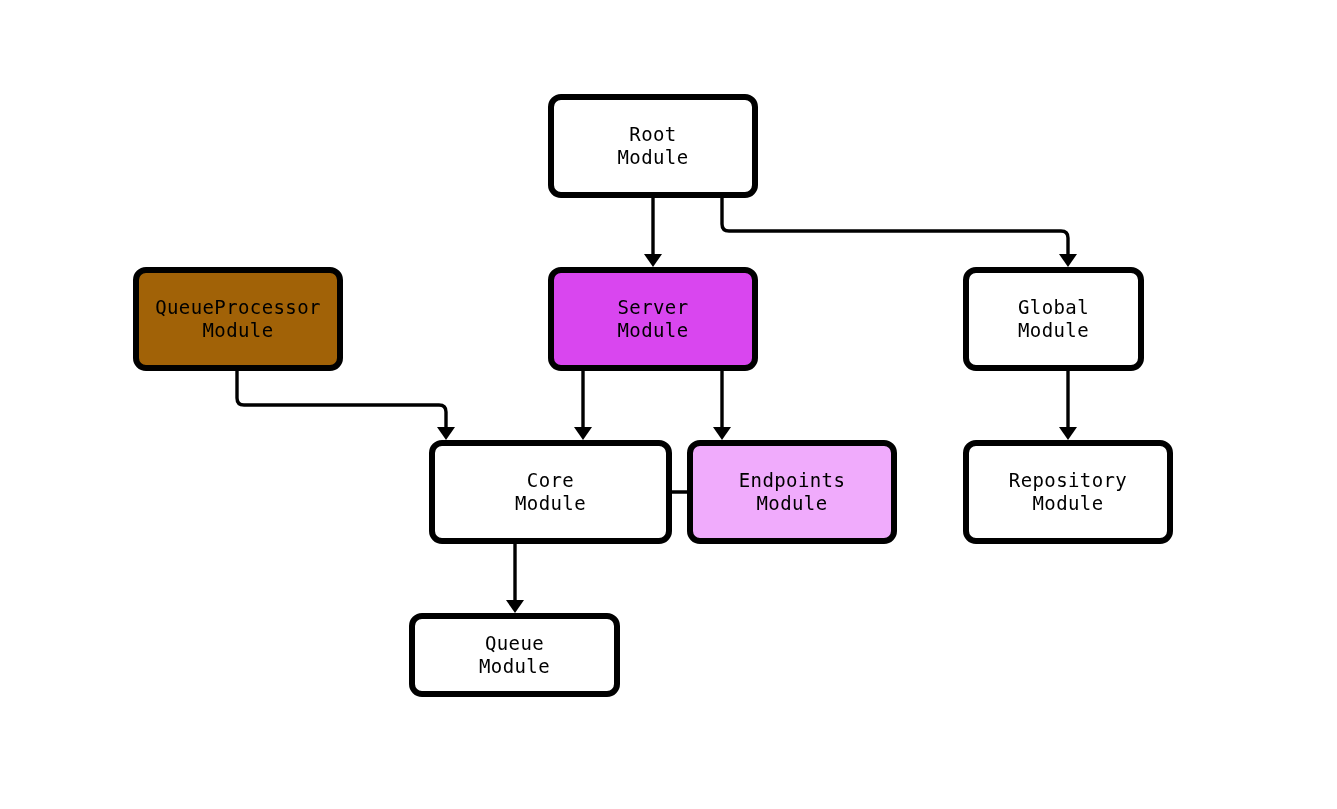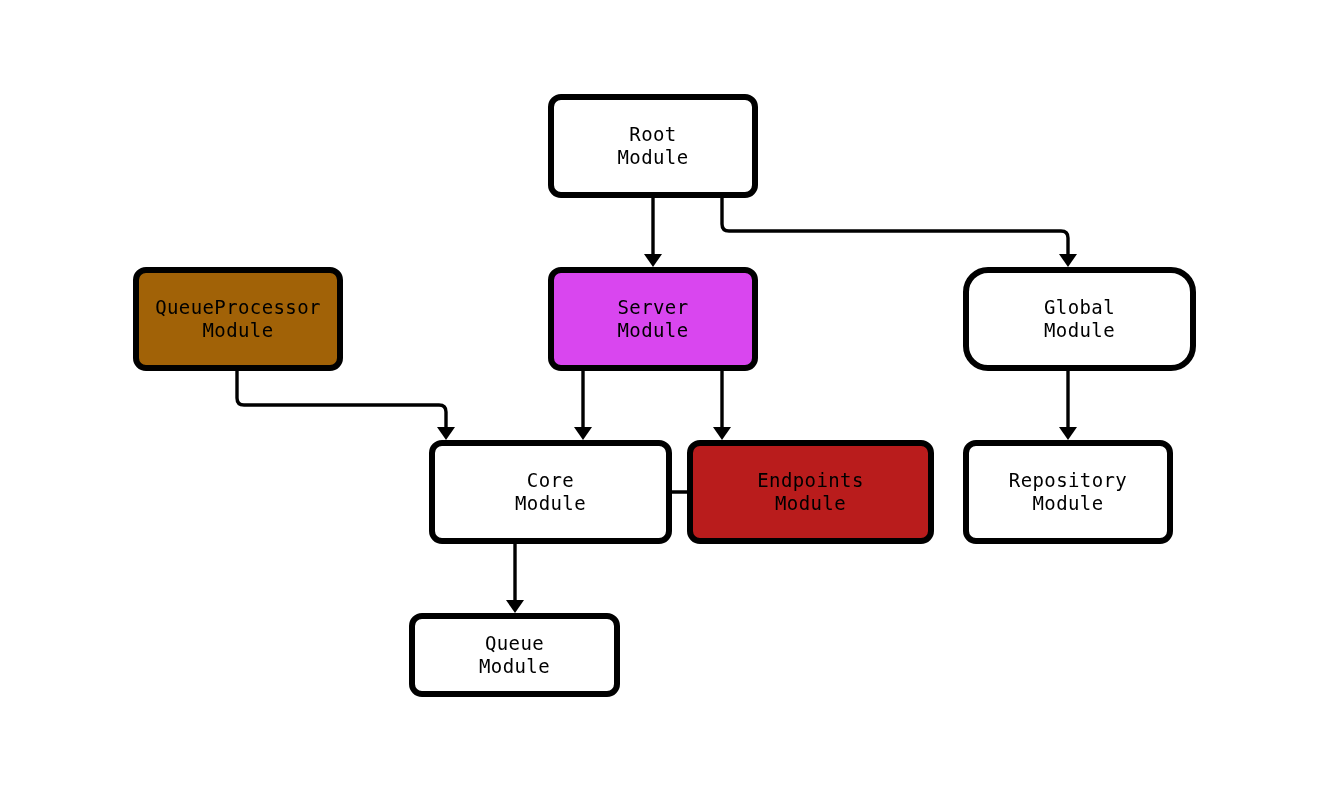--- a/index.html
+++ b/index.html
@@ -96,31 +96,31 @@
   <div class="node" style="left: 133px; top: 267px; width: 210px; height: 104px; background: #a16207; border-color: rgb(0, 0, 0);">
     <span class="node-line">QueueProcessor</span>
     <span class="node-line">Module</span>
   </div>
 
   <div class="node" style="left: 548px; top: 267px; width: 210px; height: 104px; background: #d946ef; border-color: rgb(0, 0, 0);">
     <span class="node-line">Server</span>
     <span class="node-line">Module</span>
   </div>
 
-  <div class="node" style="left: 963px; top: 267px; width: 233px; height: 104px; background: rgb(255, 255, 255); border-color: rgb(0, 0, 0); border-radius: 25px;">
+  <div class="node" style="left: 963px; top: 267px; width: 181px; height: 104px; background: rgb(255, 255, 255); border-color: rgb(0, 0, 0);">
     <span class="node-line">Global</span>
     <span class="node-line">Module</span>
   </div>
 
   <div class="node" style="left: 409px; top: 440px; width: 243px; height: 104px; background: rgb(255, 255, 255); border-color: rgb(0, 0, 0); margin-left: 20px;">
     <span class="node-line">Core</span>
     <span class="node-line">Module</span>
   </div>
 
-  <div class="node" style="left: 687px; top: 440px; width: 247px; height: 104px; background: #b91c1c; border-color: rgb(0, 0, 0);">
+  <div class="node" style="left: 687px; top: 440px; width: 210px; height: 104px; background: #f0abfc; border-color: rgb(0, 0, 0);">
     <span class="node-line">Endpoints</span>
     <span class="node-line">Module</span>
   </div>
 
   <div class="node" style="left: 963px; top: 440px; width: 210px; height: 104px; background: rgb(255, 255, 255); border-color: rgb(0, 0, 0);">
     <span class="node-line">Repository</span>
     <span class="node-line">Module</span>
   </div>
 
   <div class="node" style="left: 409px; top: 613px; width: 211px; height: 84px; background: rgb(255, 255, 255); border-color: rgb(0, 0, 0);">

